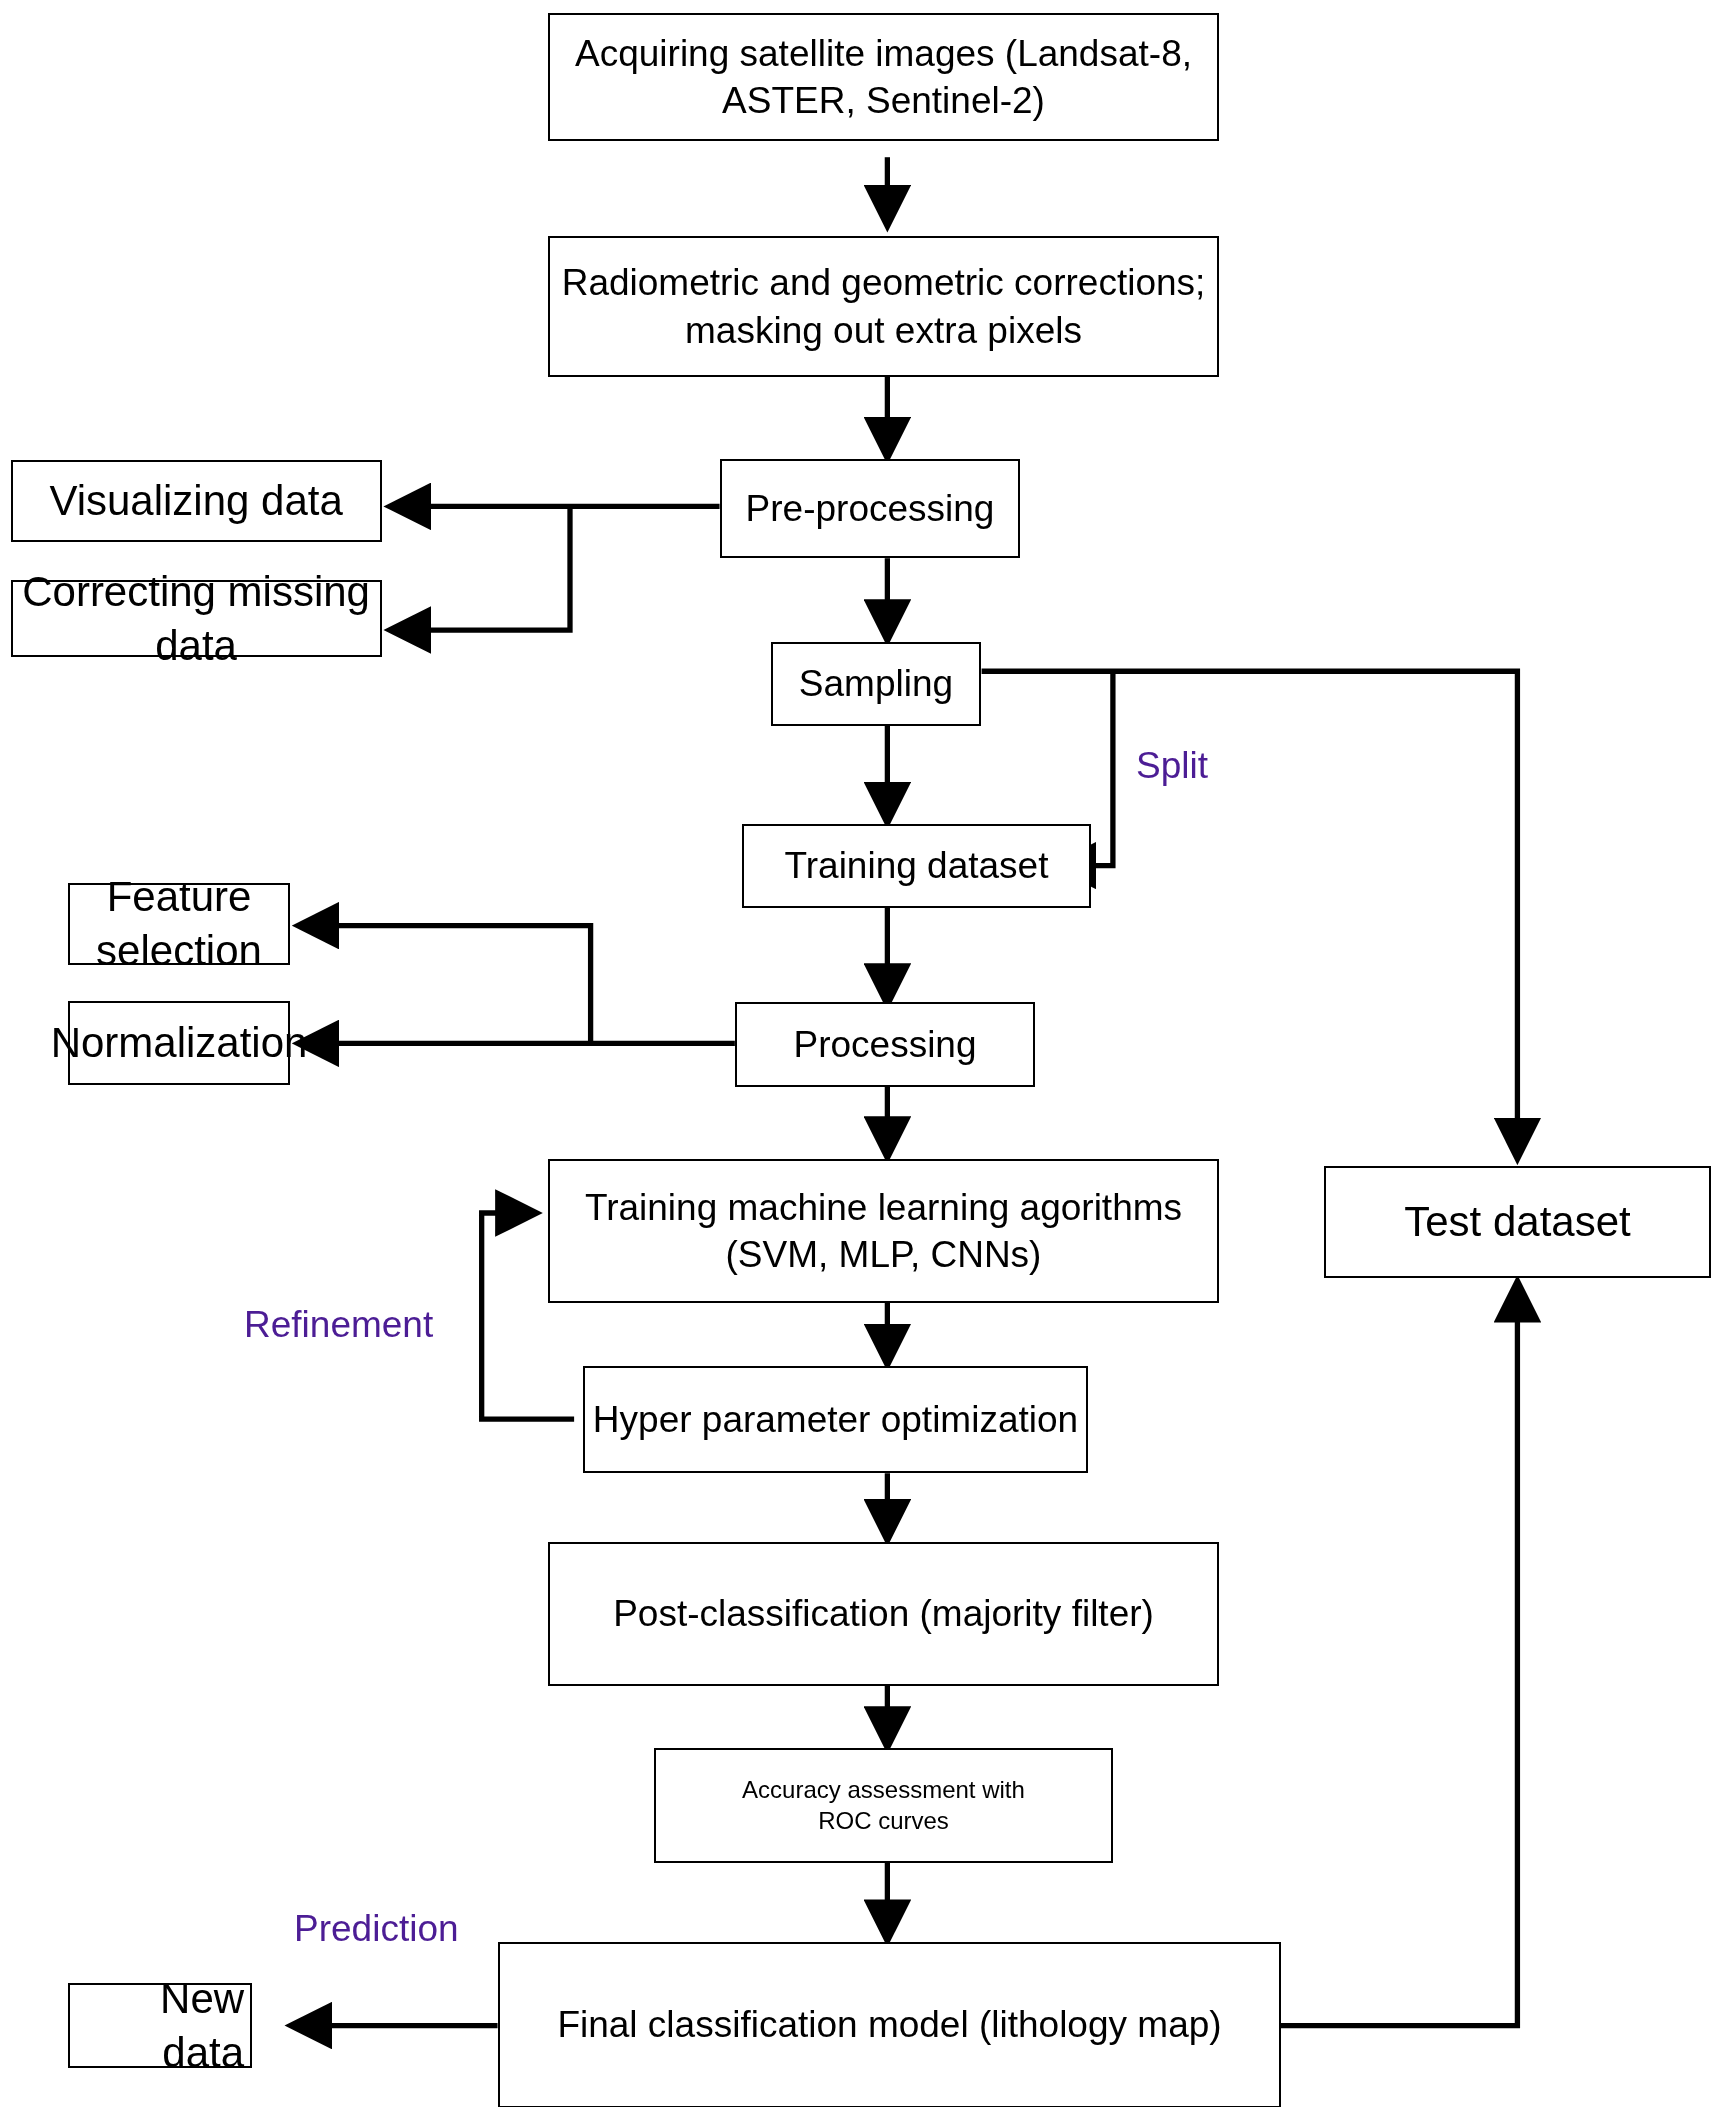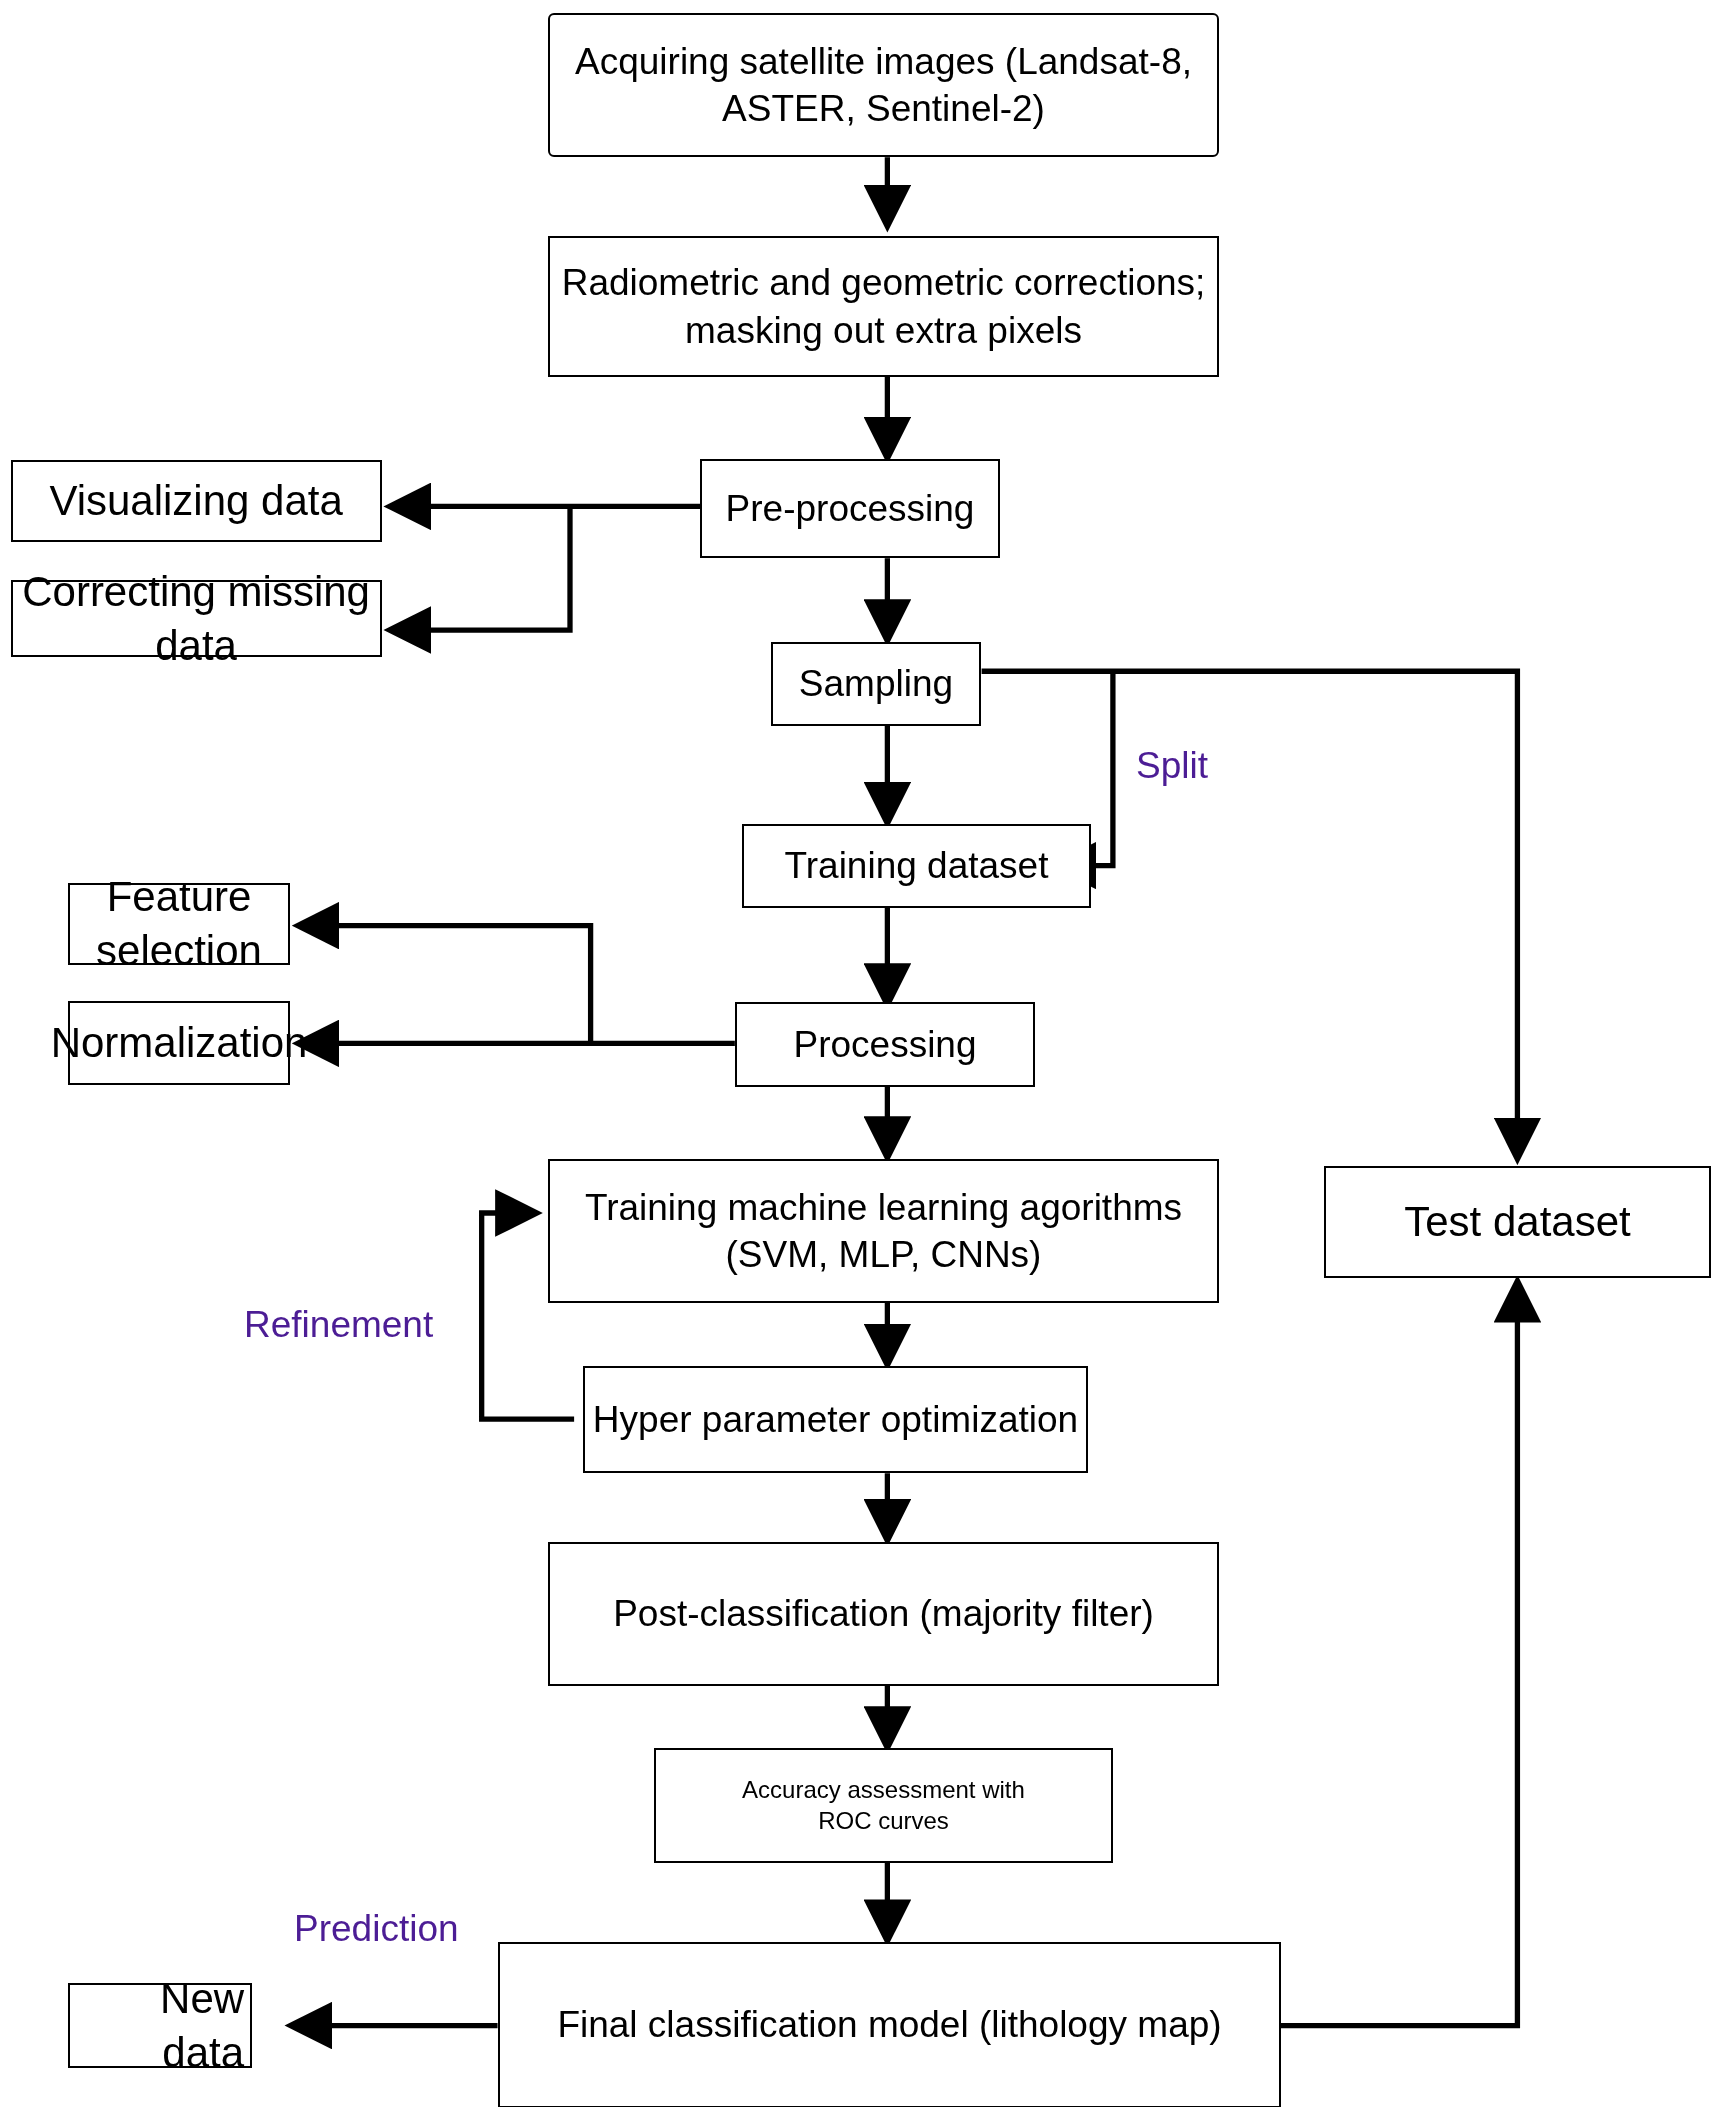--- a/index.html
+++ b/index.html
@@ -93,31 +93,31 @@
 
     <path d="M 1507 2862 L 1507 2962" stroke="#000000" stroke-width="9" fill="none" marker-end="url(#arrow)"></path>
 
     <path d="M 1507 3162 L 1507 3290" stroke="#000000" stroke-width="9" fill="none" marker-end="url(#arrow)"></path>
 
     <path d="M 845 3440 L 500 3440" stroke="#000000" stroke-width="9" fill="none" marker-end="url(#arrow)"></path>
 
     <path d="M 2175 3440 L 2577 3440 L 2577 2182" stroke="#000000" stroke-width="9" fill="none" marker-end="url(#arrow)"></path>
   </svg>
 
-  <div class="node fs-big" style="left:548px; top:13px; width:671px; height:144px;border-radius:6px;">
+  <div class="node fs-big" style="left:548px; top:13px; width:671px; height:128px;">
     <span class="node-label">Acquiring satellite images (Landsat-8,
 ASTER, Sentinel-2)</span>
   </div>
 
   <div class="node fs-big" style="left:548px; top:236px; width:671px; height:141px;">
     <span class="node-label">Radiometric and geometric corrections;
 masking out extra pixels</span>
   </div>
 
-  <div class="node fs-big" style="left:700px; top:459px; width:300px; height:99px;">
+  <div class="node fs-big" style="left:720px; top:459px; width:300px; height:99px;">
     <span class="node-label">Pre-processing</span>
   </div>
 
   <div class="node fs-med" style="left:10.6px; top:460px; width:371px; height:82px;">
     <span class="node-label">Visualizing data</span>
   </div>
 
   <div class="node fs-med" style="left:10.6px; top:580px; width:371px; height:77px;">
     <span class="node-label">Correcting missing data</span>
   </div>

